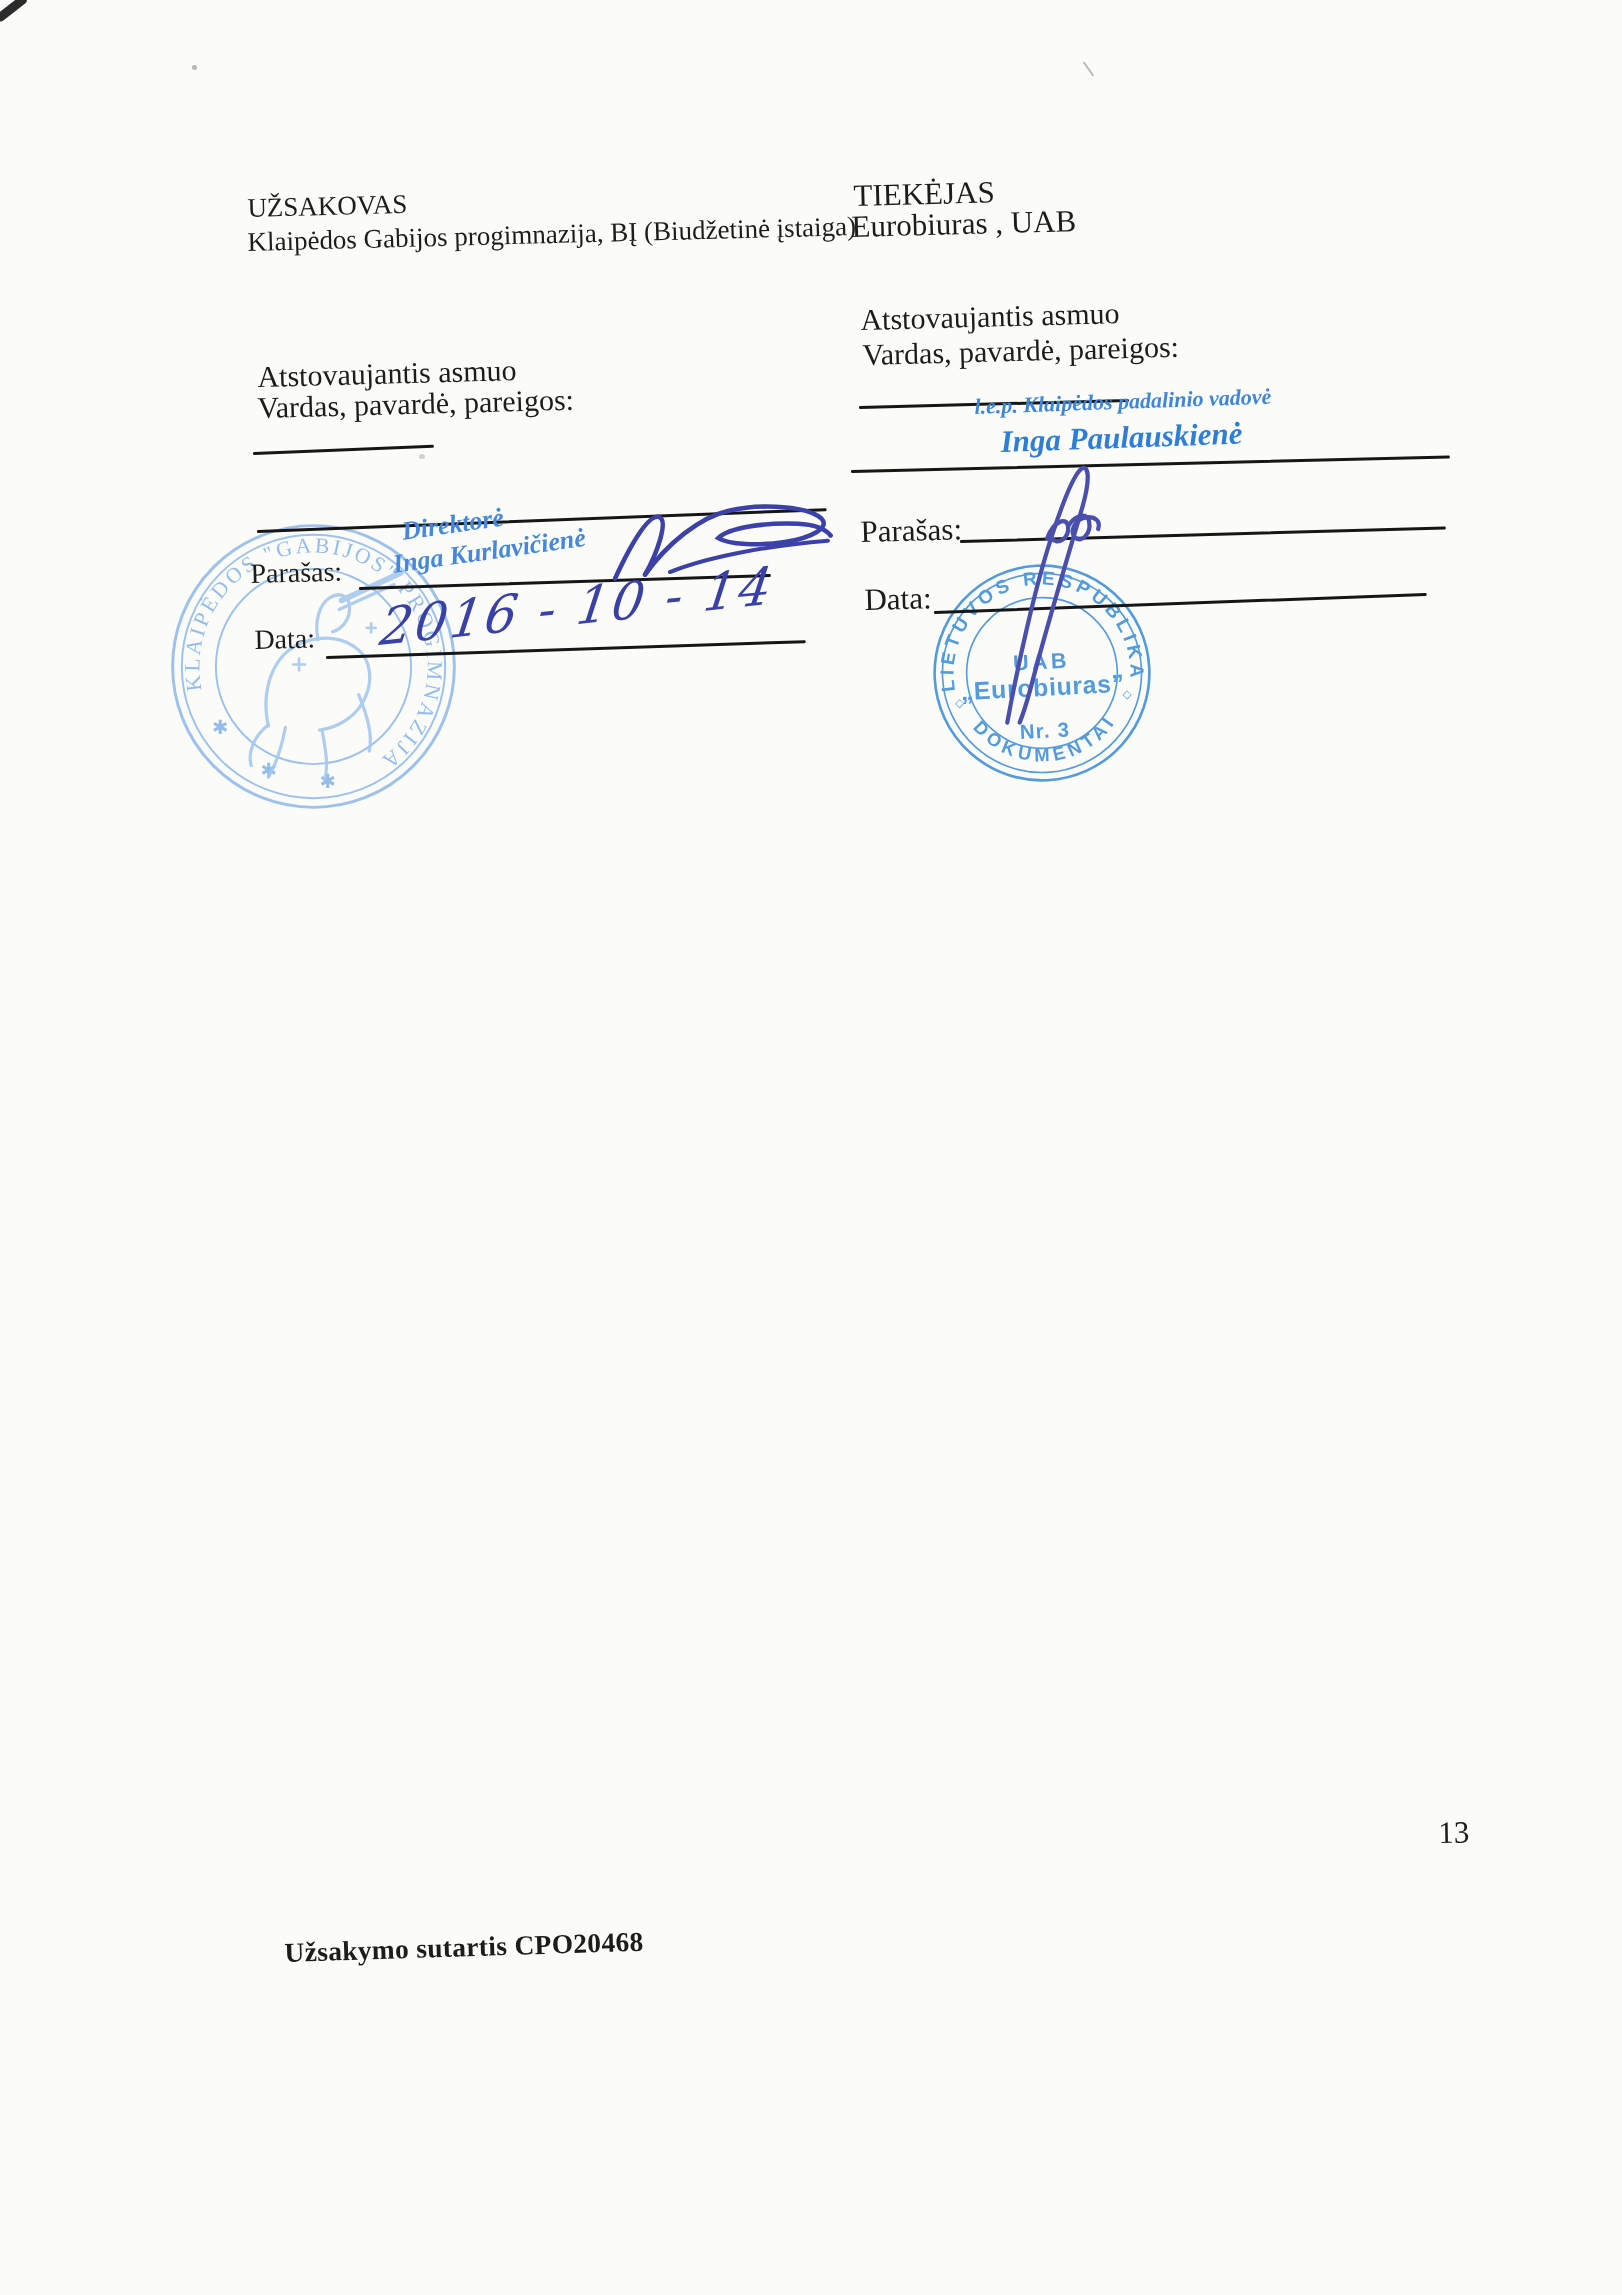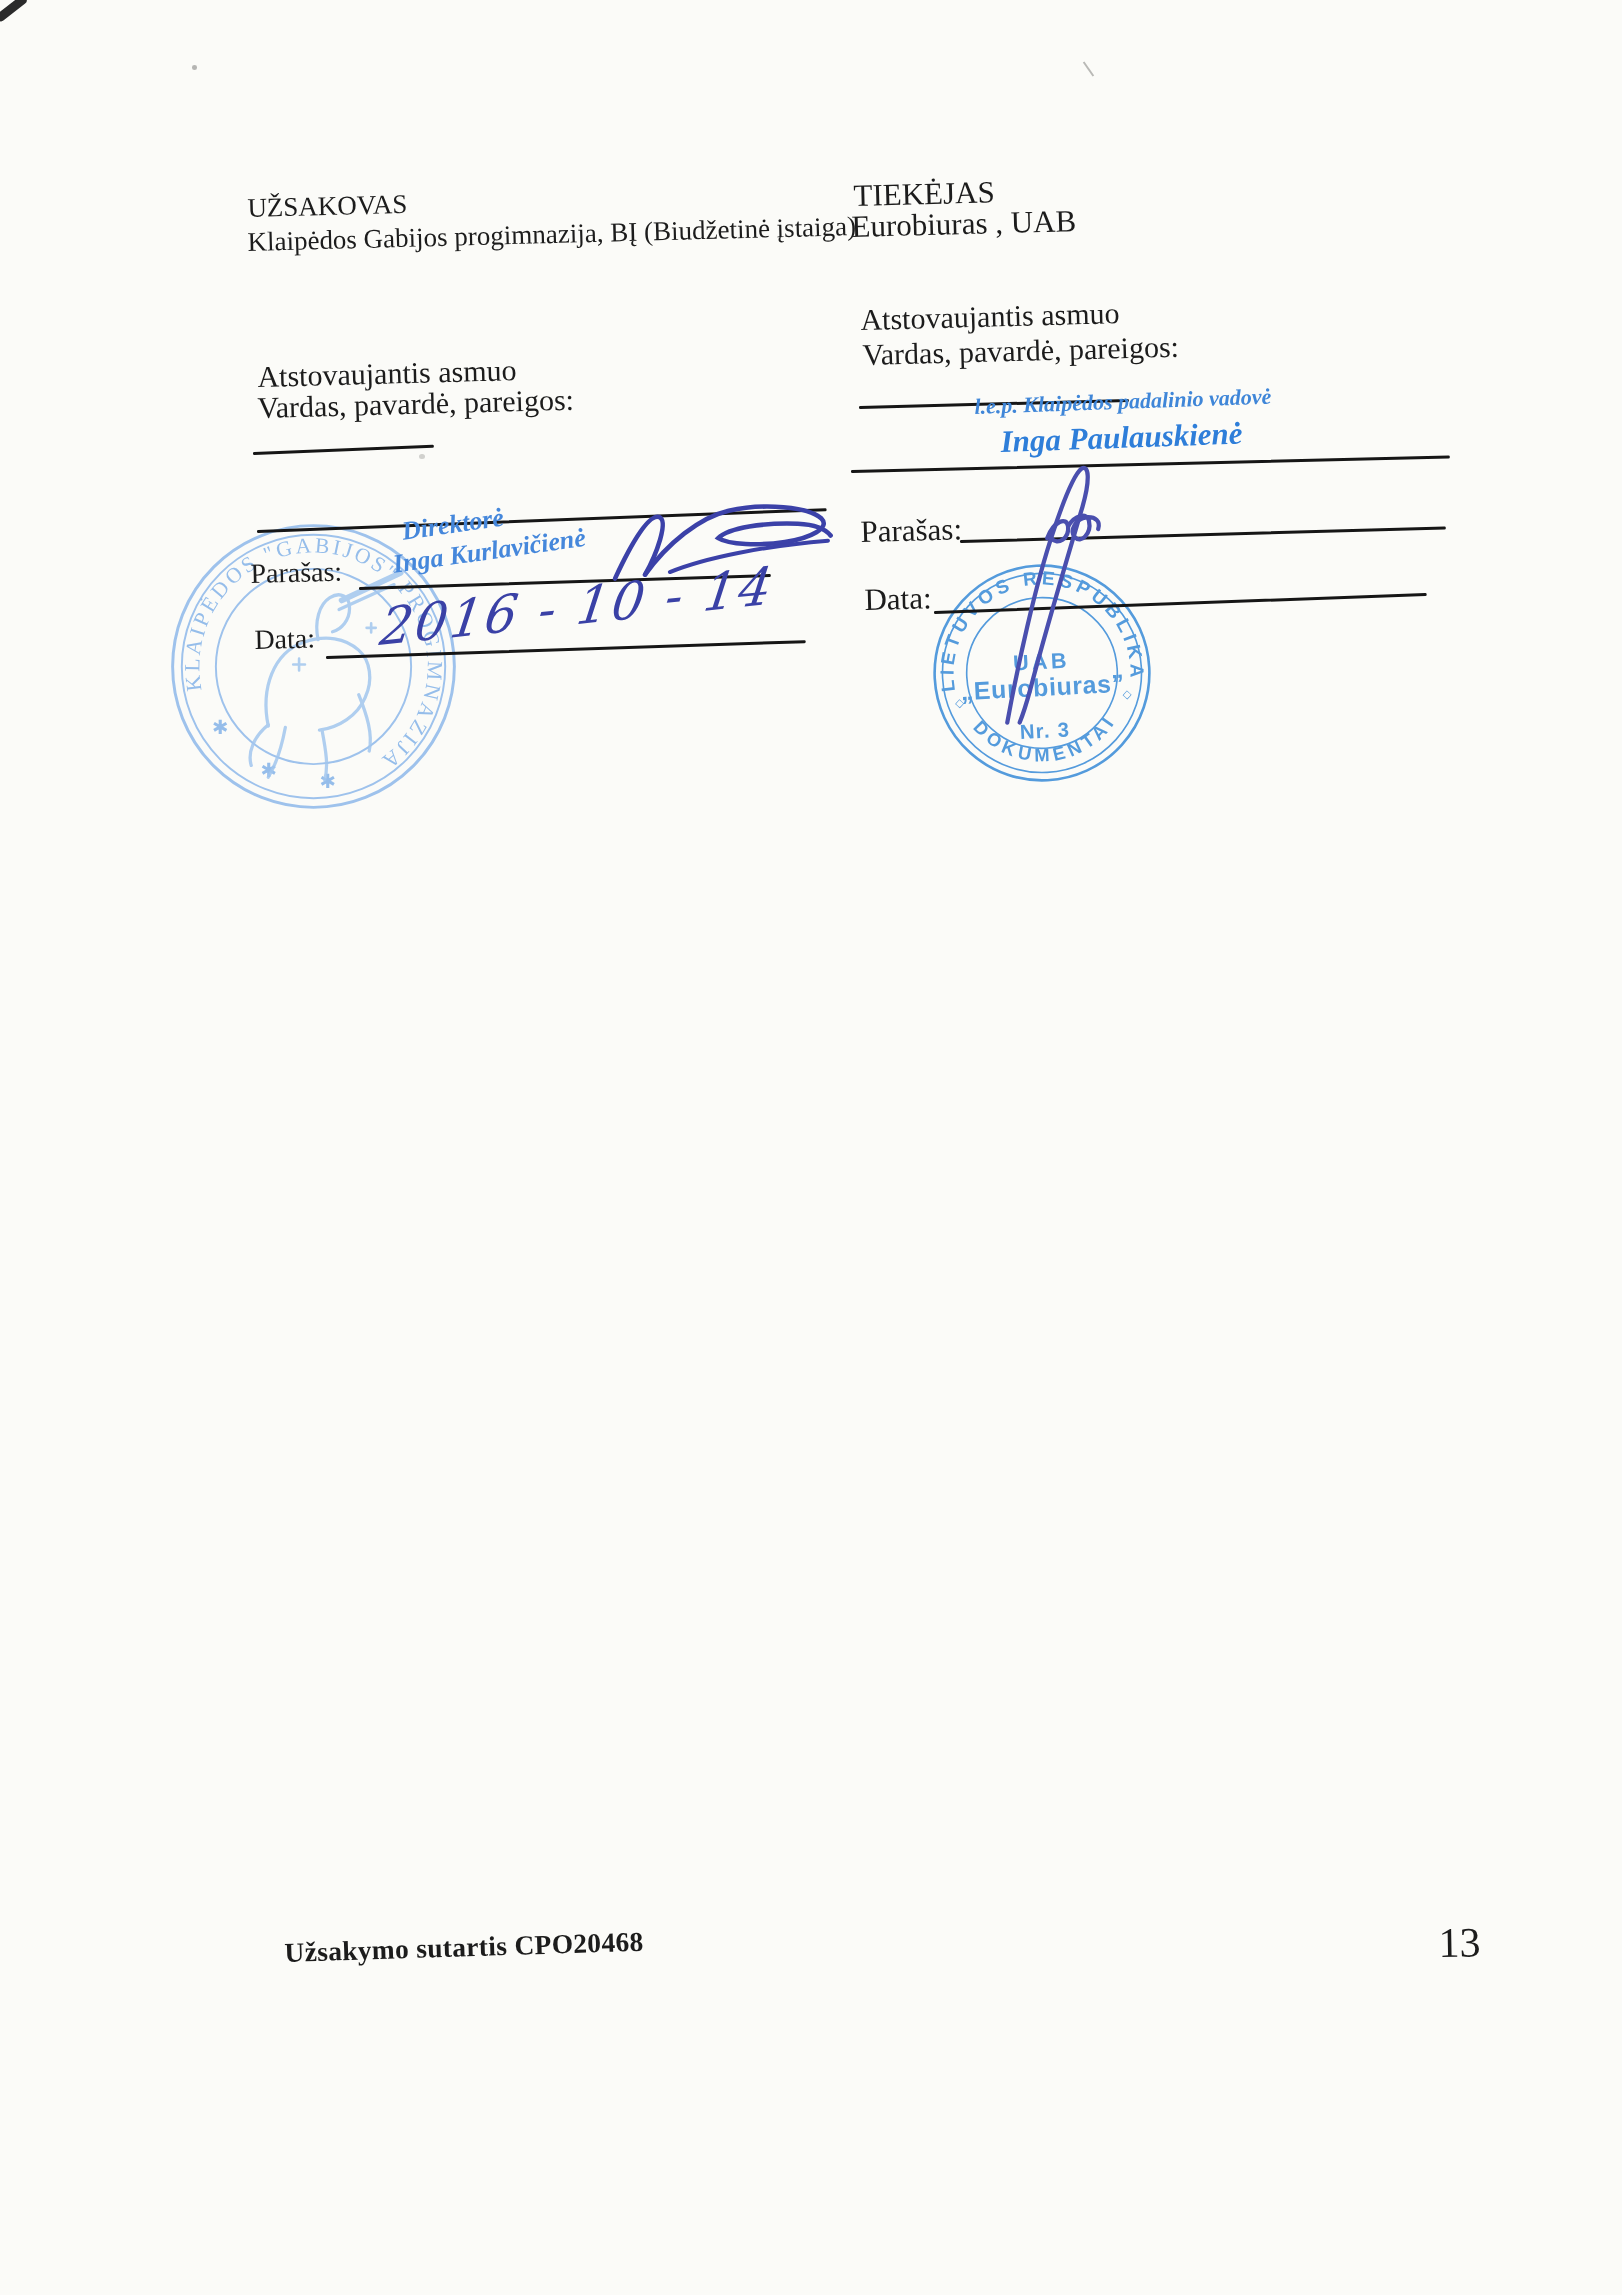--- a/index.html
+++ b/index.html
@@ -154,16 +154,16 @@
         <path d="M 150,112 C 160,94 180,90 182,104 C 186,122 170,140 160,128 C 152,118 162,100 178,98 C 192,97 200,104 196,116"></path>
       </g>
     </svg>
   </div>
 
   <div class="doc" style="left:864px; top:582px; font-size:31px; z-index:2;">Data:</div>
   <div class="rule" style="left:934px; top:611px; width:493px; transform:rotate(-2.1deg); z-index:2;"></div>
 
   <div class="doc" style="left:284px; top:1937px; font-size:27.5px; font-weight:bold; letter-spacing:0.3px; transform:rotate(-1.8deg);">Užsakymo sutartis CPO20468</div>
 
-  <div class="doc" style="left:1438px; top:1919px; font-size:42px; transform:rotate(-1deg);">13</div>
+  <div class="doc" style="left:1438px; top:1815px; font-size:31px; transform:rotate(-1deg);">13</div>
 
 </div>
 
 
 </body></html>

